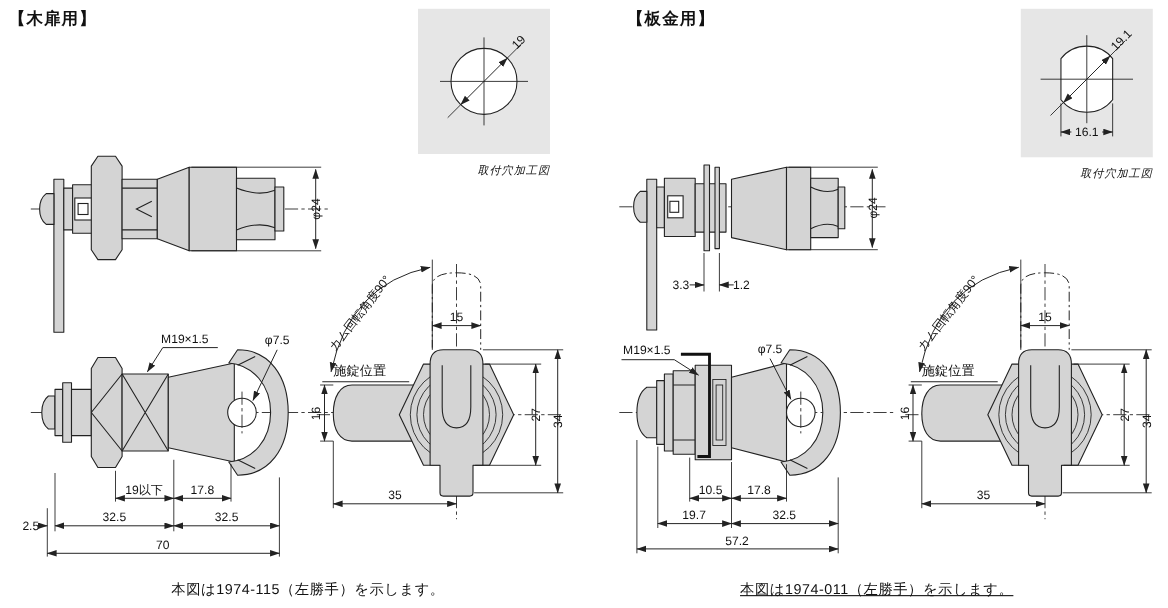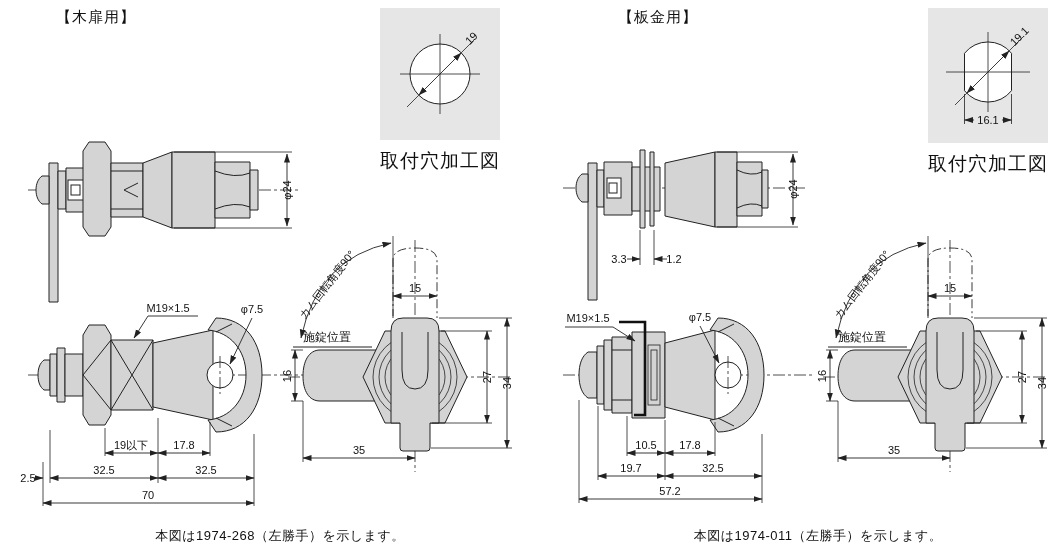--- a/index.html
+++ b/index.html
@@ -1,21 +1,21 @@
 <!DOCTYPE html>
 <html><head>
 <meta charset="utf-8">
 <style>
   html,body{margin:0;padding:0;background:#fff;}
   .stage{position:relative;width:1062px;height:553px;background:#fff;overflow:hidden;
          font-family:"Liberation Sans",sans-serif;color:#111;}
   .abs{position:absolute;}
-  .panel-title{font-size:15px;font-weight:normal;letter-spacing:1px;margin-left:48px;}
+  .panel-title{font-size:15px;font-weight:bold;letter-spacing:1px;}
   .hole-box{background:#e6e6e6;}
-  .hole-caption{font-size:19px;text-align:left;letter-spacing:1px;}
+  .hole-caption{font-size:10px;text-align:right;letter-spacing:1px;font-style:italic;}
   .note{font-size:13px;text-align:center;letter-spacing:0.5px;}
   
   .ln{stroke:#222;stroke-width:1;fill:none;}
   .thin{stroke:#222;stroke-width:0.8;fill:none;}
   .part{fill:#d4d4d4;stroke:#222;stroke-width:1;stroke-linejoin:round;}
   .partW{fill:#fff;stroke:#222;stroke-width:1;}
   .cl{stroke:#222;stroke-width:0.8;fill:none;stroke-dasharray:12 3 3 3;}
   .ph{stroke:#222;stroke-width:0.9;fill:none;stroke-dasharray:9 3 2 3;}
   .dim{stroke:#222;stroke-width:0.9;fill:none;}
   .ext{stroke:#222;stroke-width:0.8;fill:none;}
@@ -242,16 +242,16 @@
       <line class="dim" x1="467" y1="331" x2="467" y2="423" marker-start="url(#ar)" marker-end="url(#ar)"></line>
       <text class="dtx" x="471" y="377" text-anchor="middle" transform="rotate(-90 471 377)">27</text>
       <line class="dim" x1="487" y1="318" x2="487" y2="448" marker-start="url(#ar)" marker-end="url(#ar)"></line>
       <text class="dtx" x="491" y="383" text-anchor="middle" transform="rotate(-90 491 383)">34</text>
       <path class="ext" d="M283,401 V462"></path>
       <line class="dim" x1="283" y1="458" x2="395" y2="458" marker-start="url(#ar)" marker-end="url(#ar)"></line>
       <text class="dtx" x="339" y="454" text-anchor="middle">35</text>
     </g>
   </svg>
 
-  <div class="abs note" style="left:135px;top:527px;width:290px;">本図は1974-268（左勝手）を示します。</div>
-  <div class="abs note" style="left:673px;top:527px;width:290px;">本図は1974-011（左勝手）を示します。</div>
+  <div class="abs note" style="left:135px;top:527px;width:290px;">本図は1974-115（左勝手）を示します。</div>
+  <div class="abs note" style="left:652px;top:527px;width:290px;text-decoration:underline;">本図は1974-011（左勝手）を示します。</div>
 
 </div>
 
 </body></html>

